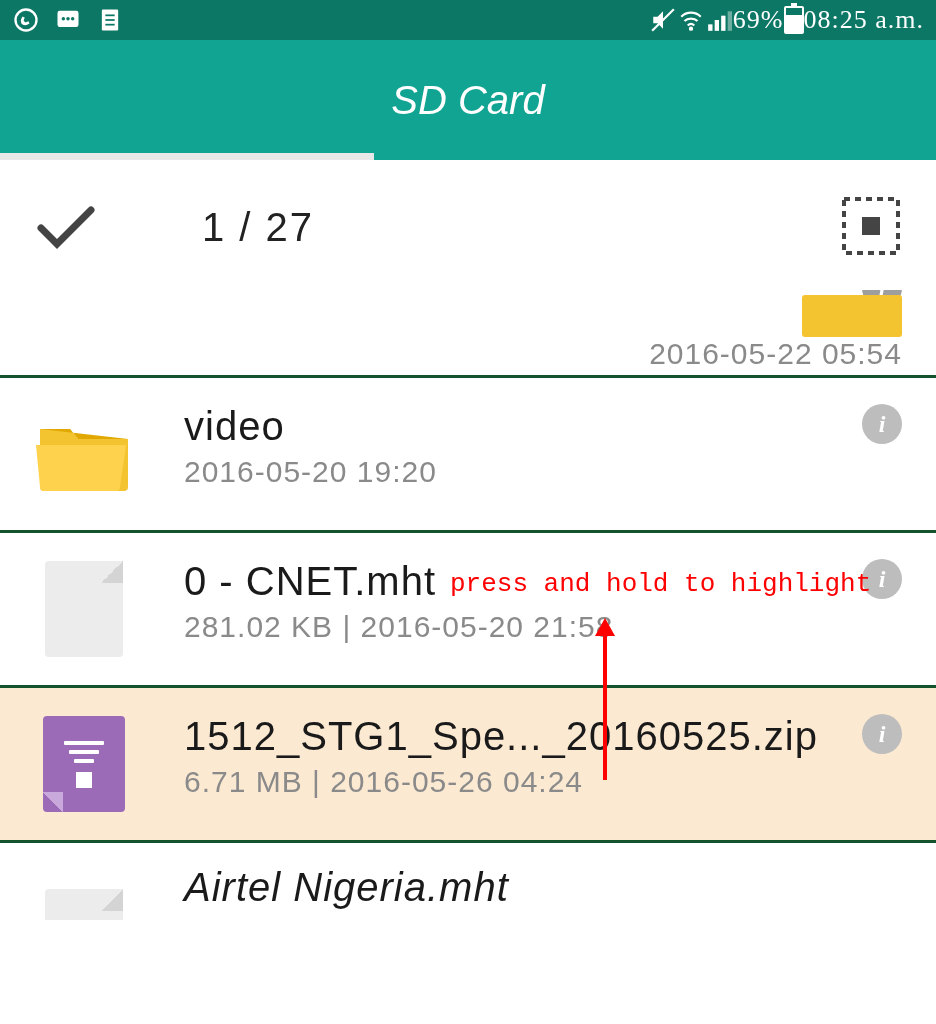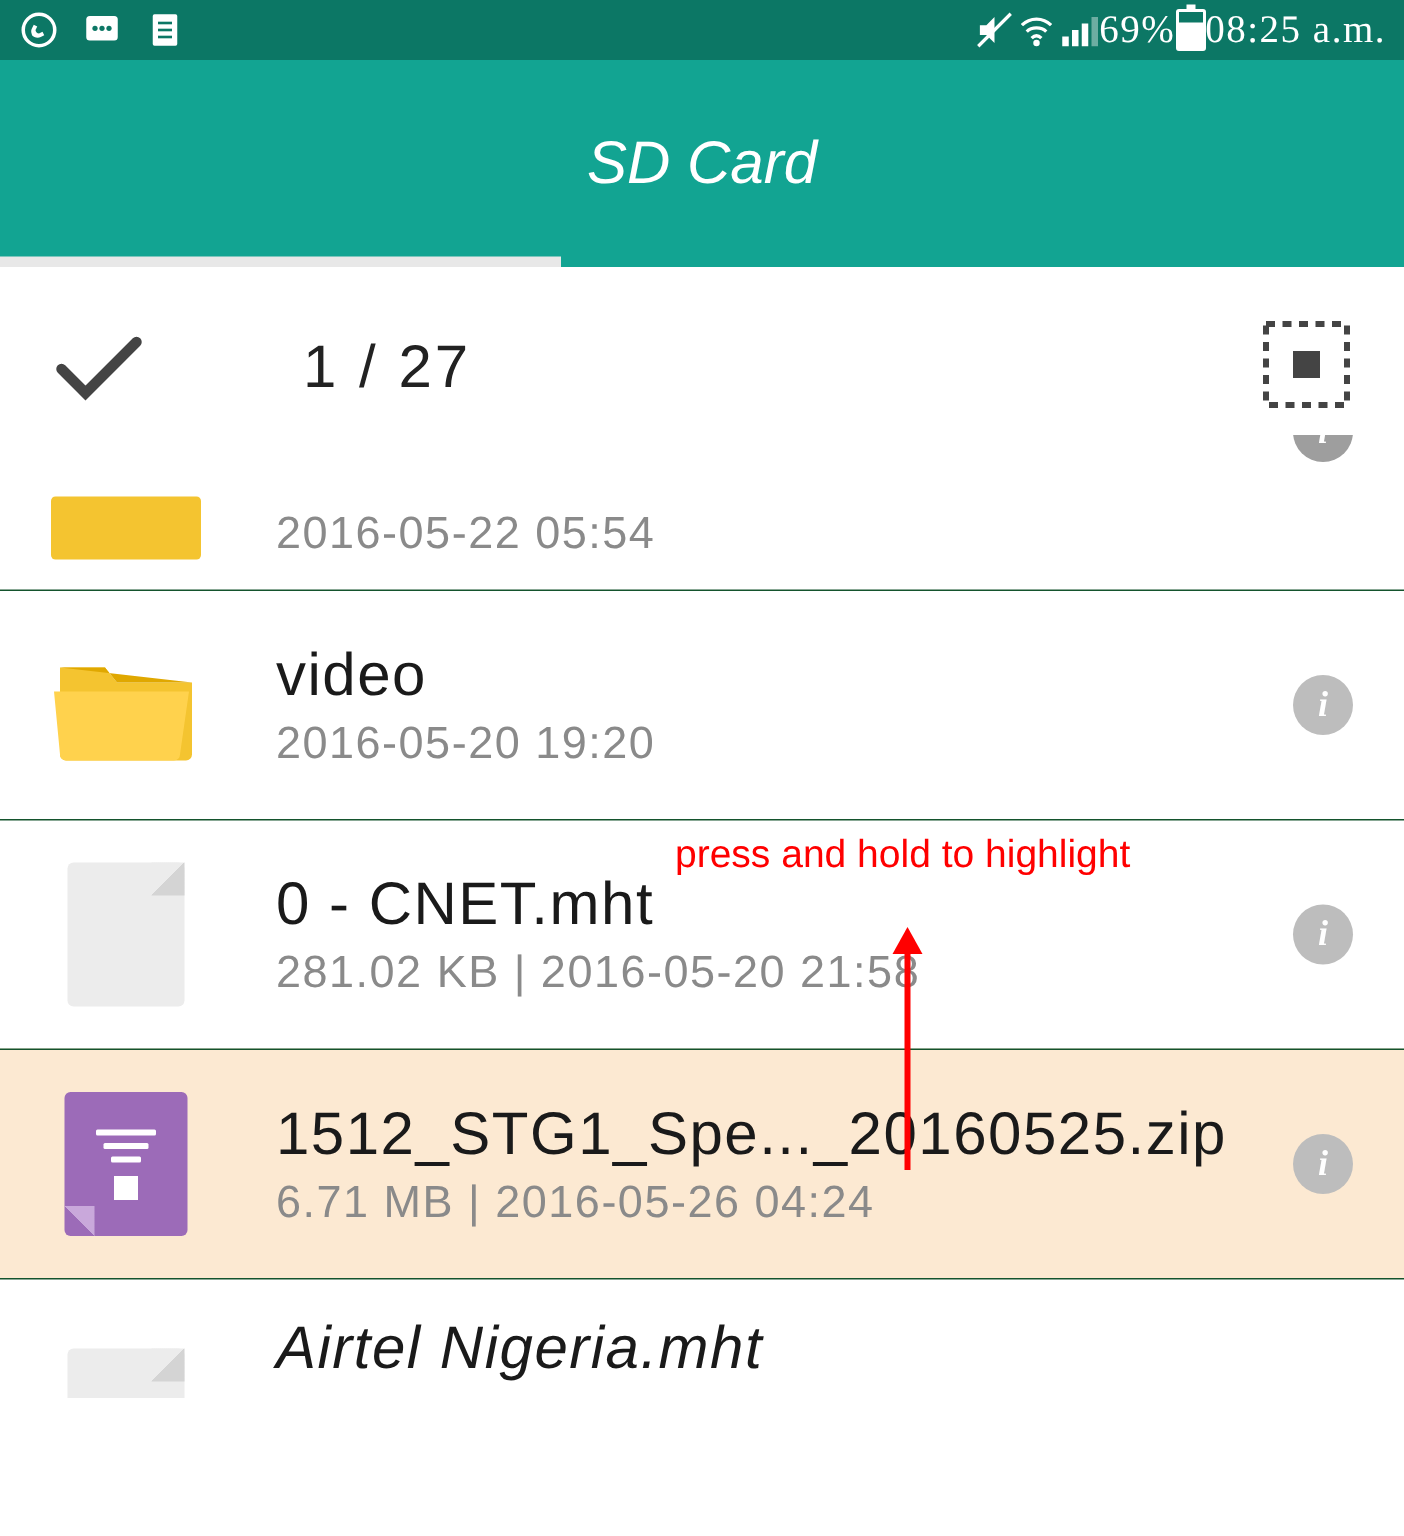--- a/index.html
+++ b/index.html
@@ -23,21 +23,21 @@
   }
   .status-left { display: flex; gap: 14px; align-items: center; }
   .status-right { margin-left: auto; display: flex; align-items: center; font-size: 26px; font-family: 'Comic Sans MS', cursive; letter-spacing: 1px;}
   .status-icon { width: 28px; height: 28px; display:flex; align-items:center; justify-content:center;}
   .battery { width: 20px; height: 28px; border: 2px solid #fff; border-radius: 2px; position: relative; display:inline-block;}
   .battery::after { content:""; position:absolute; top:-5px; left:5px; width:6px; height:3px; background:#fff;}
   .battery-fill { position:absolute; bottom:0; left:0; right:0; height:69%; background:#fff;}
   
   .tabs {
     display: flex;
-    height: 138px;
+    height: 120px;
     background: #12a492;
   }
   .tab {
     flex: 1;
     display: flex;
     align-items: center;
     justify-content: center;
     color: rgba(255,255,255,0.75);
     font-size: 40px;
     font-style: italic;
@@ -65,23 +65,23 @@
     background: #fff;
     gap: 36px;
   }
   .sel-check { width: 64px; display:flex; justify-content:center;}
   .sel-count { font-size: 40px; margin-left: 68px; color:#222; letter-spacing:2px;}
   .sel-all { margin-left: auto; }
   
   .file-list { }
   .file-item {
     display: flex;
-    align-items: center;
+    align-items: flex-start;
     padding: 26px 34px 26px 34px;
-    border-top: 1px solid #14532d;
+    border-top: 3px solid #14532d;
     position: relative;
   }
   .file-item.highlighted { background: #fce9d2; }
   .file-item.partial { padding-top: 0; padding-bottom: 20px; align-items: flex-end; height: 80px; overflow:hidden;}
   .file-icon { width: 100px; height: 100px; display:flex; align-items:center; justify-content:center; flex-shrink:0;}
   .file-text { margin-left: 50px; flex: 1; }
   .file-name { font-size: 40px; color:#1a1a1a; margin-bottom: 6px; letter-spacing:1px;}
   .file-meta { font-size: 30px; color:#8a8a8a; letter-spacing:1px;}
   .info-btn { width: 40px; height:40px; border-radius:50%; background:#bdbdbd; display:flex; align-items:center; justify-content:center; flex-shrink:0; cursor:pointer;}
   .info-btn span { color:#fff; font-family: Georgia, serif; font-style: italic; font-weight:bold; font-size:24px;}
@@ -92,24 +92,24 @@
   .doc-icon::after { content:""; position:absolute; top:0; right:0; width:22px; height:22px; background: linear-gradient(135deg, #ececec 50%, #d4d4d4 50%);}
   .zip-icon { width: 82px; height: 96px; background:#9c6bb8; border-radius:4px; position:relative; display:flex; flex-direction:column; align-items:center; justify-content:center; gap:5px;}
   .zip-icon .line { width:32px; height:4px; background:#fff; border-radius:1px;}
   .zip-icon .line.s1 { width:40px;} .zip-icon .line.s2 { width:30px;} .zip-icon .line.s3 { width:20px;}
   .zip-icon .box { width:16px; height:16px; background:#fff; margin-top:4px;}
   .zip-icon::after { content:""; position:absolute; bottom:0; left:0; width:20px; height:20px; background:linear-gradient(45deg, transparent 50%, #c9a8db 50%);}
   
   .annotation {
     position: absolute;
     color: #ff0000;
-    font-family: Liberation Sans, sans-serif;
+    font-family: Liberation Mono, monospace;
     font-size: 26px;
     left: 450px;
-    top: 554px;
+    top: 569px;
   }
   .arrow {
     position: absolute;
     left: 585px;
     top: 610px;
   }
   .partial-info { position:absolute; right:34px; top:290px; width:40px; height:18px; overflow:hidden;}
   .partial-info .half{ width:40px;height:40px; background:#9e9e9e; border-radius:50%; position:relative; top:-22px; display:flex;align-items:center;justify-content:center;}
   .partial-info .half span{color:#fff;font-family:Georgia,serif;font-style:italic;font-weight:bold;font-size:24px;}
 </style>
@@ -192,21 +192,21 @@
 </div>
 
 <div class="partial-info">
     <div class="half">
       <span>i</span>
     </div>
   </div>
 
 <div class="file-list">
 
-  <div class="file-item partial" style="border-top:none;">
+  <div class="file-item partial" style="border-top:none;flex-direction:column;">
     <div class="file-icon" style="height:42px;">
       <div class="folder-flat-icon"></div>
     </div>
     <div class="file-text">
       <div class="file-meta">2016-05-22 05:54</div>
     </div>
   </div>
 
   <div class="file-item">
     <div class="file-icon folder-open-icon">

